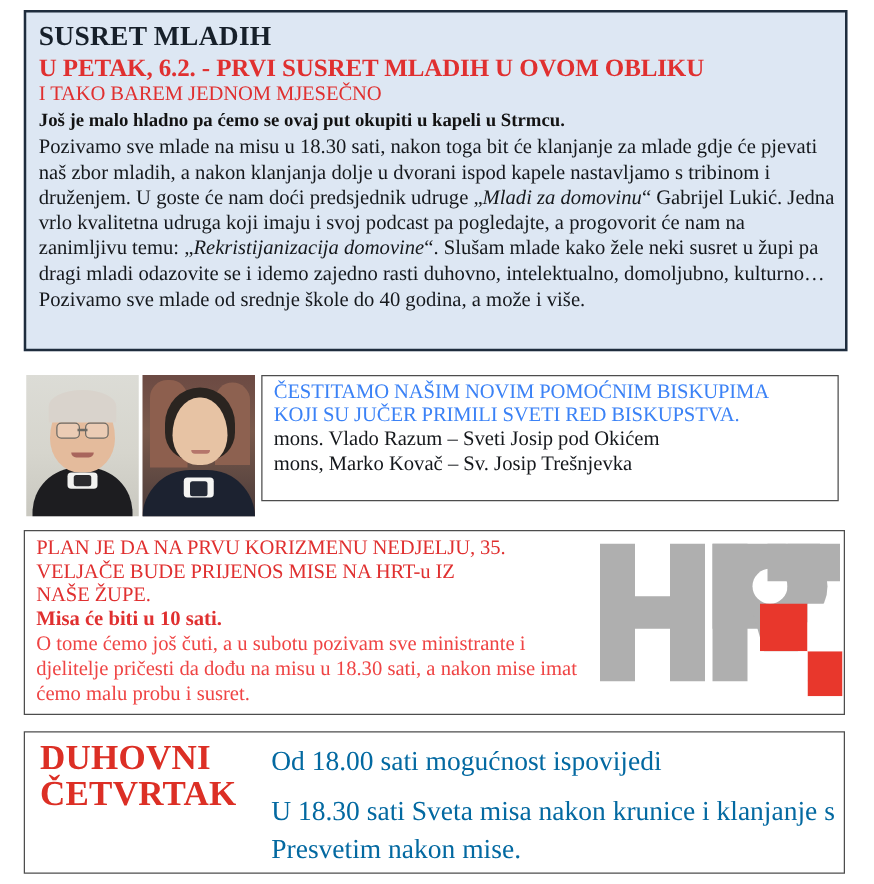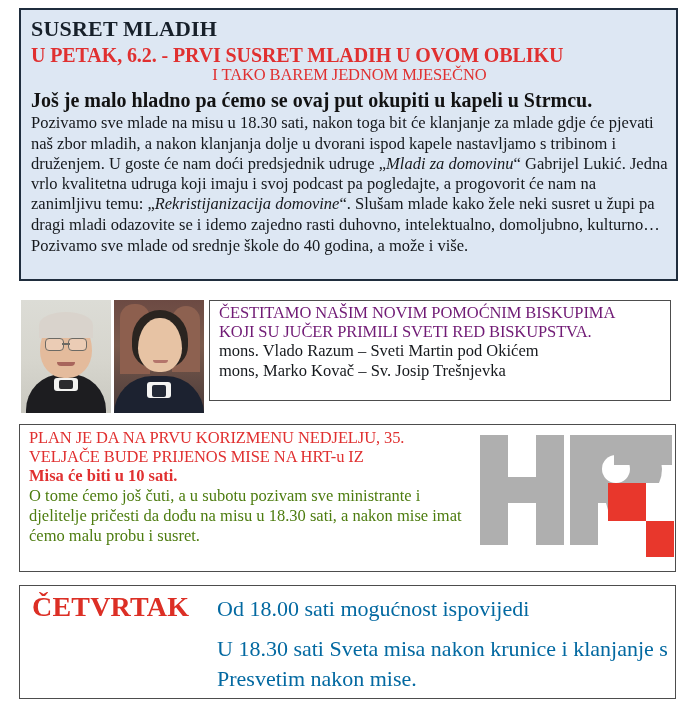--- a/index.html
+++ b/index.html
@@ -49,25 +49,24 @@
     font-size: 20px;
     line-height: 1.12;
     letter-spacing: -0.1px;
   }
   .sub-red-2 {
     color: #e03030;
     font-weight: normal;
     font-size: 16.5px;
     line-height: 1.15;
     letter-spacing: -0.1px;
-    text-align: center;
   }
   .lead-bold {
     font-weight: bold;
-    font-size: 20px;
+    font-size: 15px;
     line-height: 1.2;
     margin-top: 3px;
     color: #121212;
   }
   .body-youth {
     font-size: 16.5px;
     line-height: 1.23;
     margin-top: 1px;
     color: #15181c;
     text-align: left;
@@ -130,21 +129,21 @@
     left: 188px;
     top: 0;
     width: 462px;
     height: 101px;
     box-sizing: border-box;
     background: #ffffff;
     border: 1.5px solid #4d4d4d;
     padding: 3px 6px 3px 9px;
   }
   .bishops-head {
-    color: #701a75;
+    color: #3b82f6;
     font-size: 16.5px;
     line-height: 1.13;
     letter-spacing: -0.1px;
   }
   .bishops-line {
     font-size: 16.5px;
     line-height: 1.22;
     color: #15181c;
   }
 
@@ -168,21 +167,21 @@
   }
   .hrt-bold-red {
     color: #e03030;
     font-weight: bold;
     font-size: 16.5px;
     line-height: 1.2;
   }
   .hrt-body {
     font-size: 16.5px;
     line-height: 1.22;
-    color: #4d7c0f;
+    color: #ef4444;
     max-width: 440px;
   }
   .hrt-logo {
     position: absolute;
     left: 478px;
     top: 429px;
     width: 196px;
     height: 128px;
   }
 
@@ -256,28 +255,29 @@
         <div class="head p2-head"></div>
         <div class="p2-mouth"></div>
         <div class="p2-collar"></div>
         <div class="p2-collar2"></div>
       </div>
     </div>
 
     <div class="bishops-textbox">
       <div class="bishops-head">ČESTITAMO NAŠIM NOVIM POMOĆNIM BISKUPIMA</div>
       <div class="bishops-head">KOJI SU JUČER PRIMILI SVETI RED BISKUPSTVA.</div>
-      <div class="bishops-line">mons. Vlado Razum – Sveti Martin pod Okićem</div>
+      <div class="bishops-line">mons. Vlado Razum – Sveti Josip pod Okićem</div>
       <div class="bishops-line">mons, Marko Kovač – Sv. Josip Trešnjevka</div>
     </div>
   </section>
 
   <section class="panel-hrt">
     <div class="hrt-red">PLAN JE DA NA PRVU KORIZMENU NEDJELJU, 35.</div>
     <div class="hrt-red">VELJAČE BUDE  PRIJENOS MISE NA HRT-u IZ</div>
+    <div class="hrt-red">NAŠE ŽUPE.</div>
     <div class="hrt-bold-red">Misa će biti u 10 sati.</div>
     <div class="hrt-body">O tome ćemo još čuti, a u subotu pozivam sve ministrante i djelitelje pričesti da dođu na misu u 18.30 sati, a nakon mise imat ćemo malu probu i susret.</div>
   </section>
 
   <div class="hrt-logo">
     <svg viewBox="0 0 196 128" width="196" height="128" aria-hidden="true">
 
       <rect x="2" y="6" width="28" height="110" fill="#afafaf"></rect>
       <rect x="30" y="48" width="28" height="26" fill="#afafaf"></rect>
       <rect x="58" y="6" width="28" height="110" fill="#afafaf"></rect>
@@ -292,20 +292,21 @@
 
       <rect x="130" y="54" width="38" height="38" fill="#e8372c"></rect>
       <rect x="168" y="92" width="28" height="36" fill="#e8372c"></rect>
       <rect x="168" y="54" width="28" height="38" fill="#ffffff"></rect>
       <rect x="130" y="92" width="38" height="36" fill="#ffffff"></rect>
     </svg>
   </div>
 
   <section class="panel-thursday">
     <div class="thursday-title">
+      <div>DUHOVNI</div>
       <div>ČETVRTAK</div>
     </div>
     <div class="thursday-lines">
       <div class="t-line t-gap">Od 18.00 sati mogućnost ispovijedi</div>
       <div class="t-line">U 18.30 sati Sveta misa nakon krunice i klanjanje s</div>
       <div class="t-line t-center">Presvetim nakon mise.</div>
     </div>
   </section>
 
 </div>

